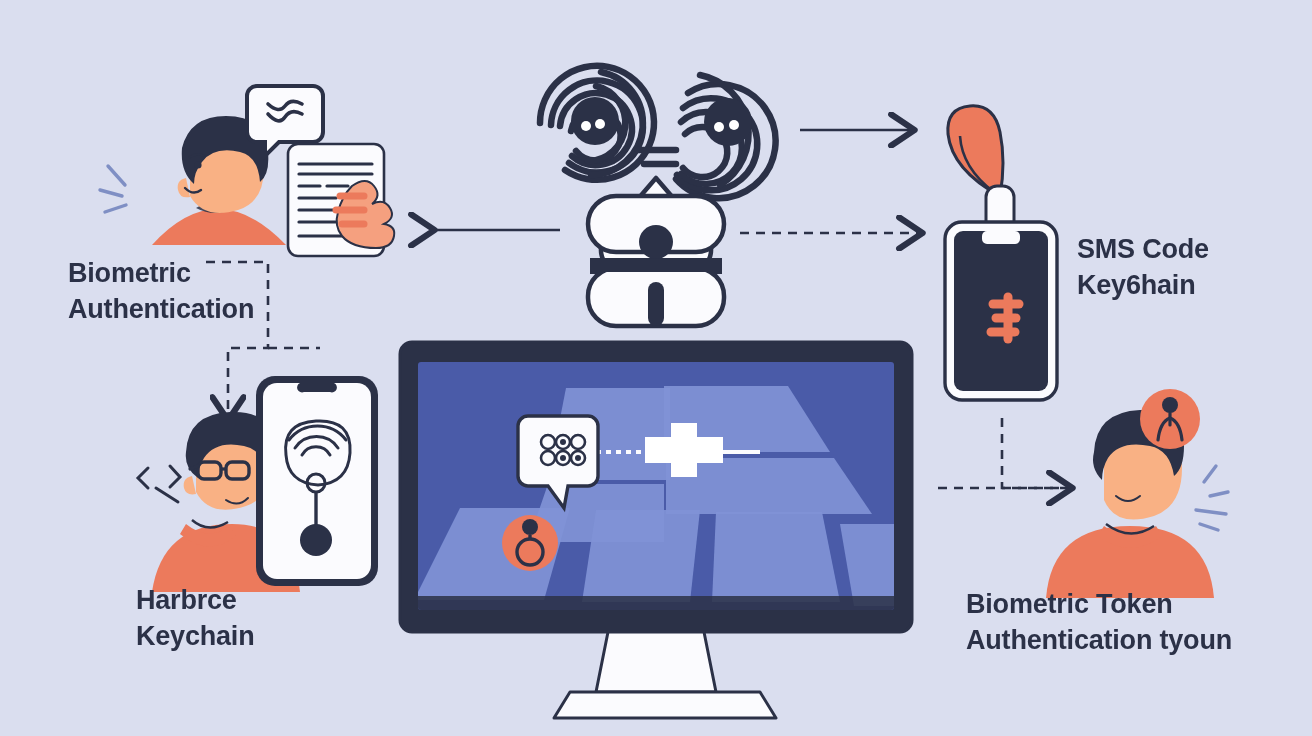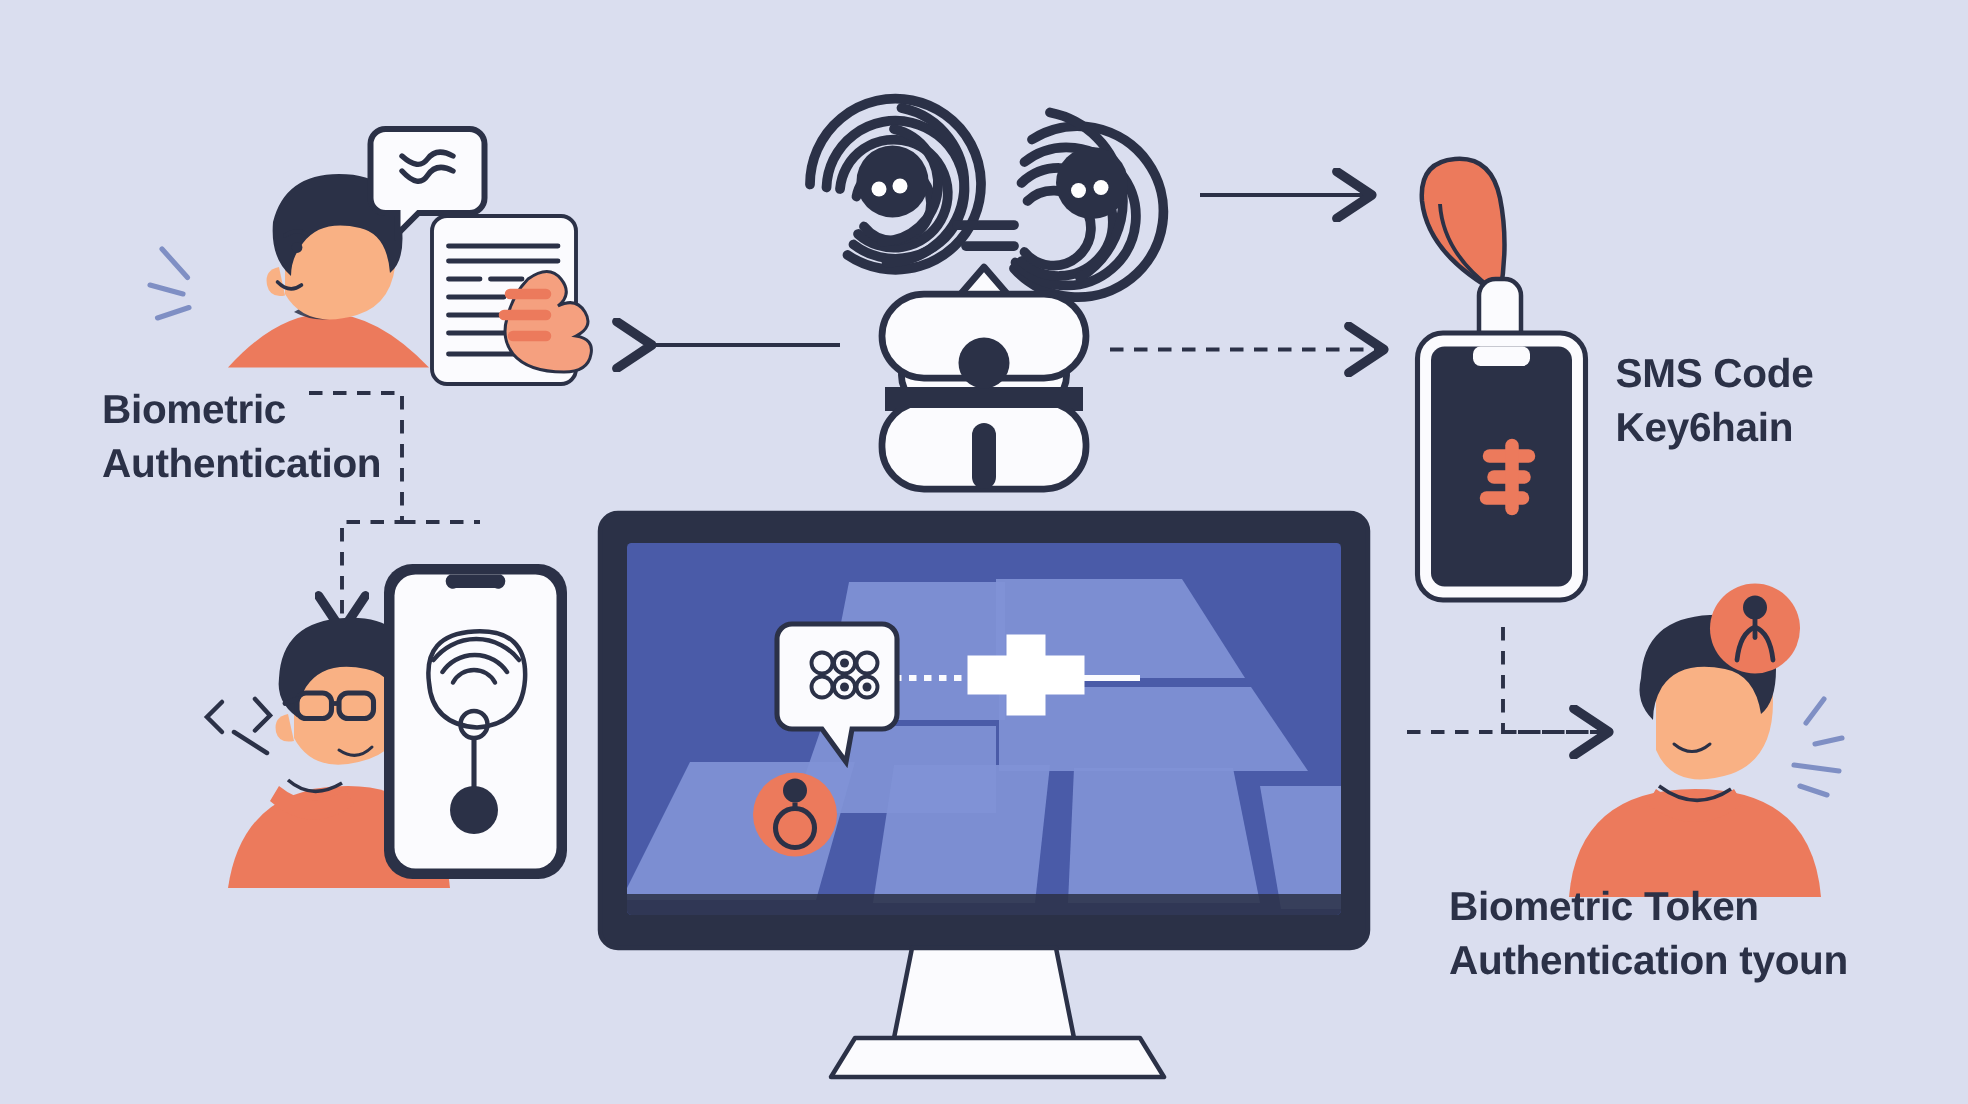--- a/index.html
+++ b/index.html
@@ -271,18 +271,20 @@
     <g>
       <circle cx="1170" cy="419" r="30" fill="#ec7a5c"></circle>
       <circle cx="1170" cy="405" r="8" fill="#2b3147"></circle>
       <path d="M1170 413 v12" stroke="#2b3147" stroke-width="3.2" stroke-linecap="round"></path>
       <path d="M1158 440 q2 -18 12 -22 q10 4 12 22" fill="none" stroke="#2b3147" stroke-width="3.2" stroke-linecap="round"></path>
     </g>
   </svg>
 
   <div class="lbl" id="label-biometric">Biometric
 Authentication</div>
+  <div class="lbl" id="label-harbrce">Harbrce
+Keychain</div>
   <div class="lbl" id="label-sms">SMS Code
 Key6hain</div>
   <div class="lbl" id="label-software">Biometric Token
 Authentication tyoun</div>
 
 </div>
 
 </body></html>

